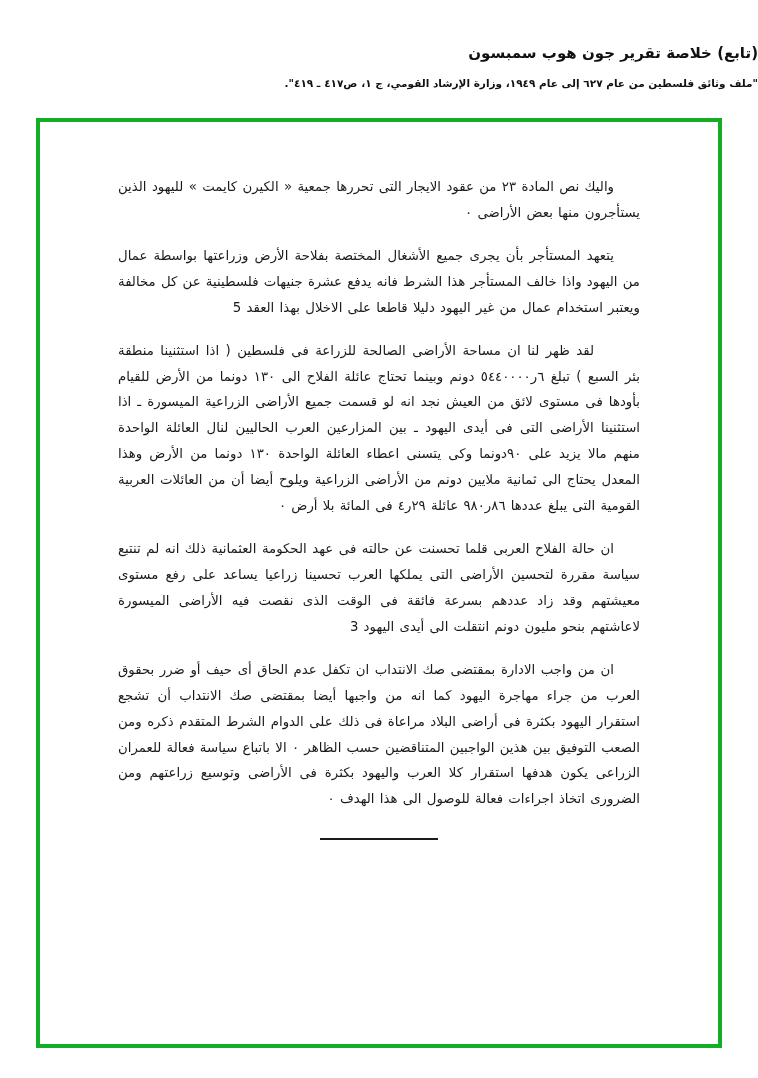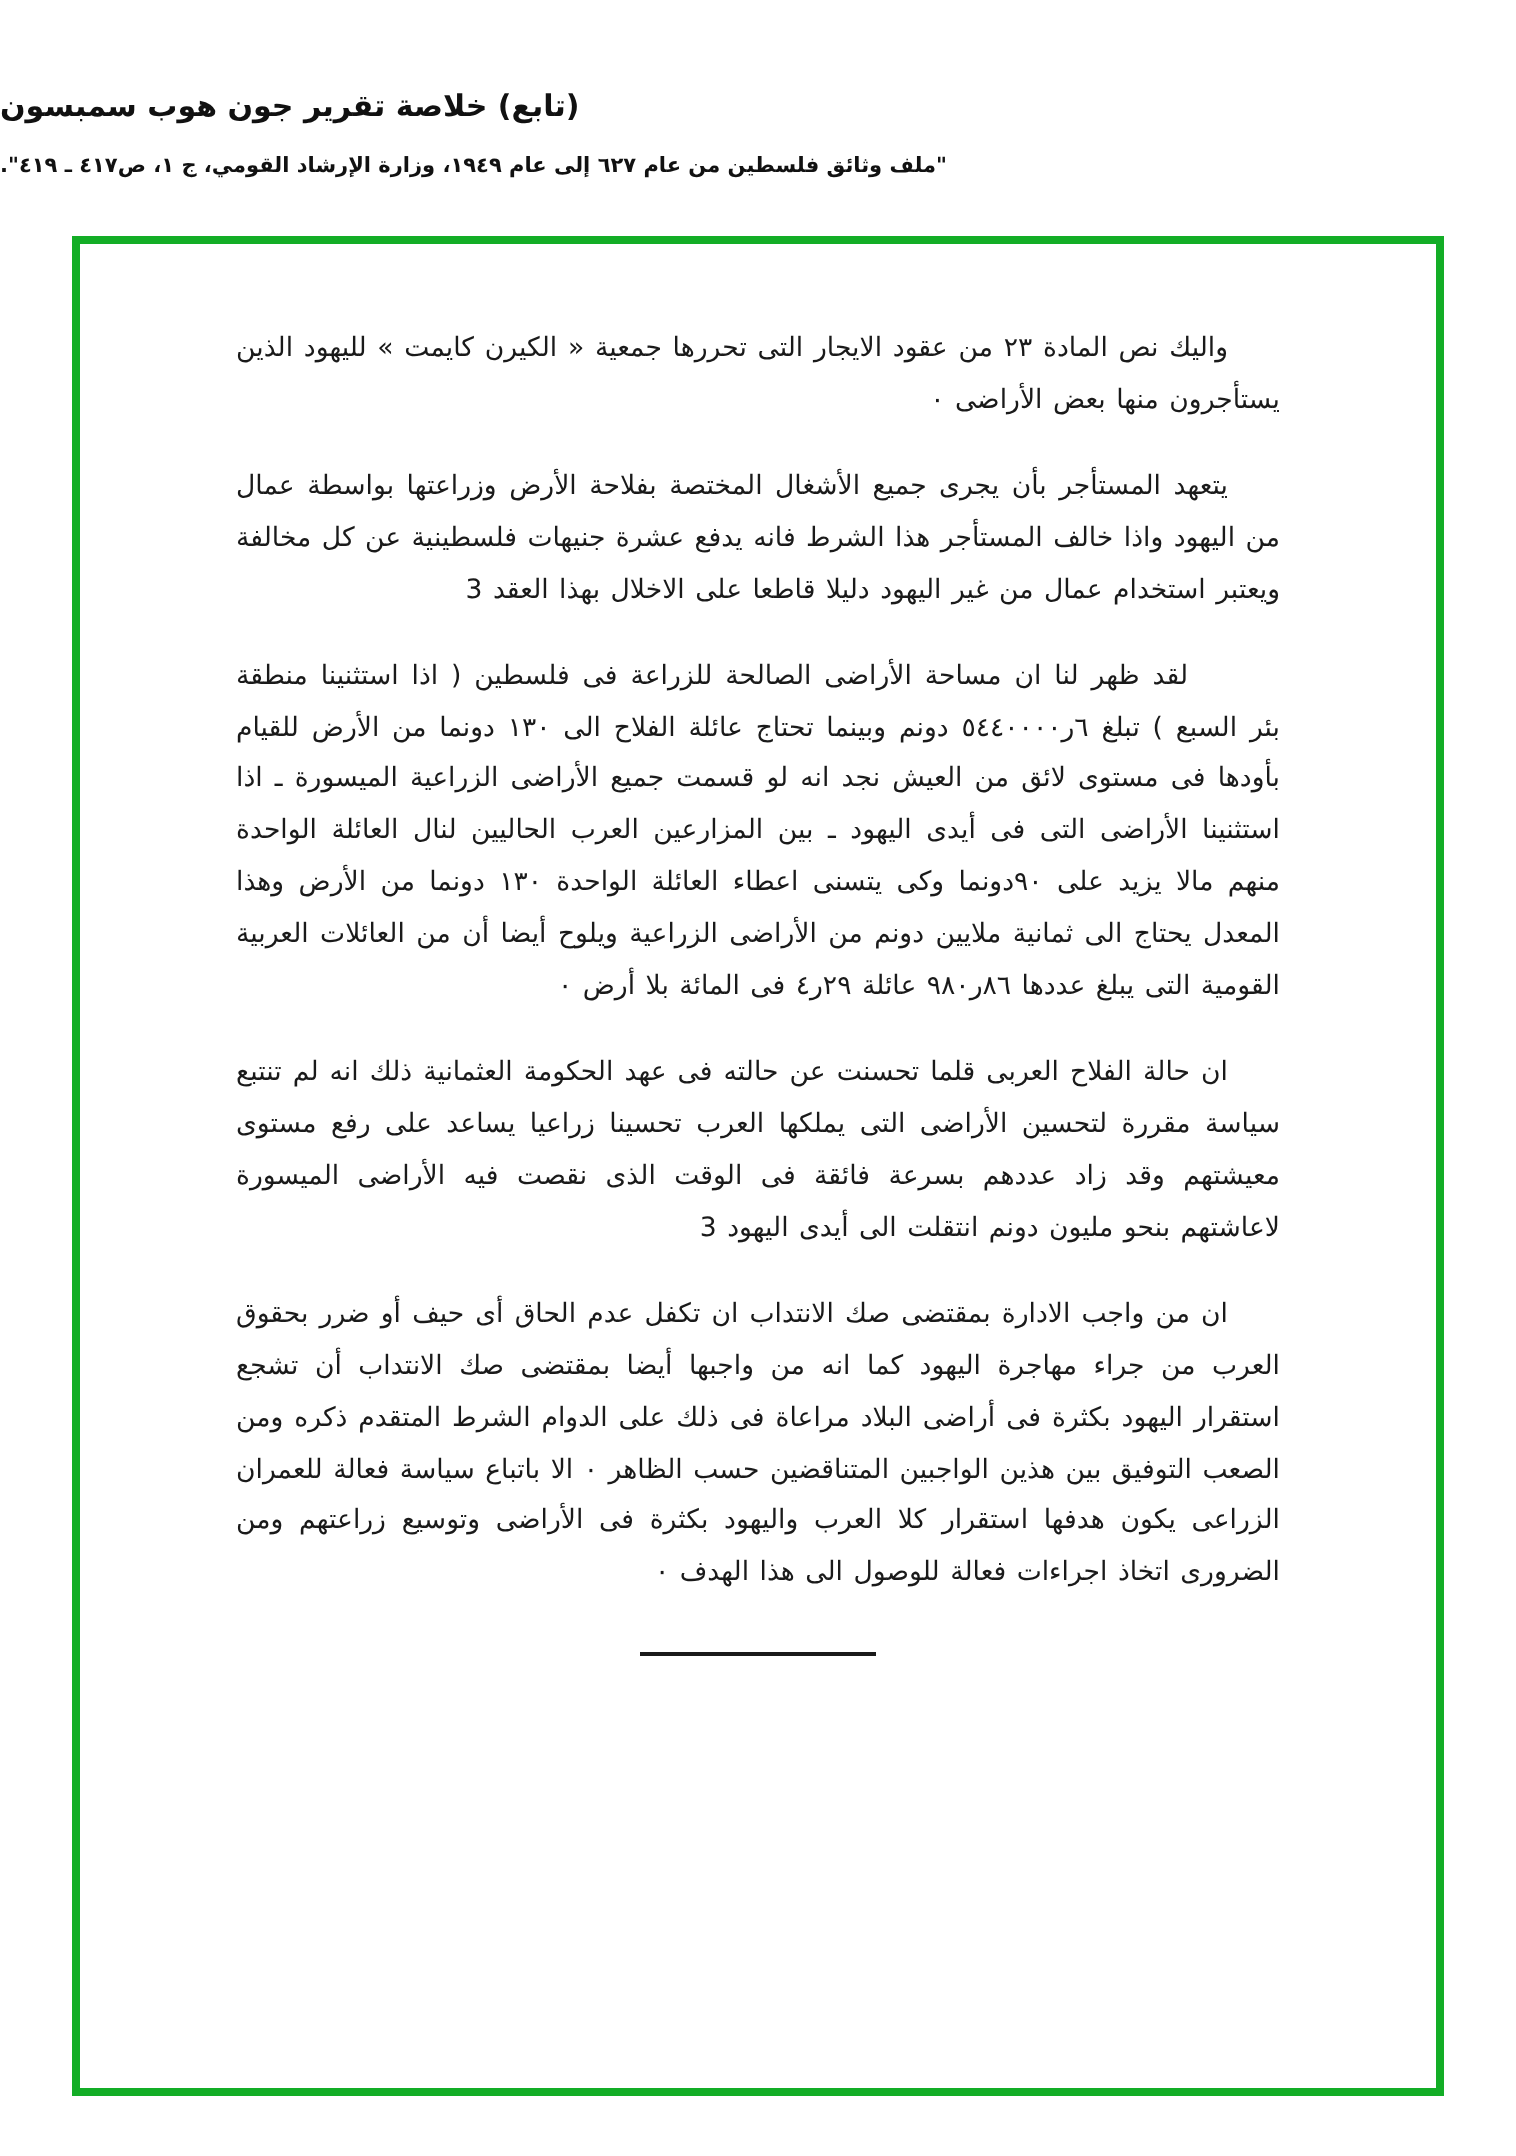--- a/index.html
+++ b/index.html
@@ -18,21 +18,21 @@
   .page {
     position: relative;
     width: 758px;
     height: 1078px;
     box-sizing: border-box;
   }
 
   
   .header {
     padding-top: 44px;
-    text-align: left;
+    text-align: right;
   }
   .doc-title {
     font-size: 15px;
     font-weight: bold;
     color: #111;
     letter-spacing: 0;
     line-height: 1.3;
   }
   .doc-subtitle {
     margin-top: 12px;
@@ -51,21 +51,21 @@
     height: 930px;
     border: 4px solid #13ad26;
     box-sizing: border-box;
     background: #ffffff;
   }
 
   .frame-inner {
     position: absolute;
     left: 0;
     right: 0;
-    top: 4px;
+    top: 16px;
     padding: 36px 78px 0 78px;
     box-sizing: border-box;
   }
 
   
   .para {
     font-size: 13.3px;
     line-height: 1.95;
     text-align: justify;
     text-align-last: right;
@@ -103,21 +103,21 @@
 
   <div class="header">
     <div class="doc-title">(تابع) خلاصة تقرير جون هوب سمبسون</div>
     <div class="doc-subtitle">"ملف وثائق فلسطين من عام ٦٢٧ إلى عام ١٩٤٩، وزارة الإرشاد القومي، ج ١، ص٤١٧ ـ ٤١٩".</div>
   </div>
 
   <div class="frame">
     <div class="frame-inner">
 
       <p class="para indent-first">واليك نص المادة ٢٣ من عقود الايجار التى تحررها جمعية « الكيرن كايمت » لليهود الذين يستأجرون منها بعض الأراضى ٠</p>
-      <p class="para indent-first">يتعهد المستأجر بأن يجرى جميع الأشغال المختصة بفلاحة الأرض وزراعتها بواسطة عمال من اليهود واذا خالف المستأجر هذا الشرط فانه يدفع عشرة جنيهات فلسطينية عن كل مخالفة ويعتبر استخدام عمال من غير اليهود دليلا قاطعا على الاخلال بهذا العقد 3</p>
+      <p class="para indent-first">يتعهد المستأجر بأن يجرى جميع الأشغال المختصة بفلاحة الأرض وزراعتها بواسطة عمال من اليهود واذا خالف المستأجر هذا الشرط فانه يدفع عشرة جنيهات فلسطينية عن كل مخالفة ويعتبر استخدام عمال من غير اليهود دليلا قاطعا على الاخلال بهذا العقد 5</p>
       <p class="para indent-first-lg">لقد ظهر لنا ان مساحة الأراضى الصالحة للزراعة فى فلسطين ( اذا استثنينا منطقة بئر السبع ) تبلغ ٦ر٥٤٤٠٠٠٠ دونم وبينما تحتاج عائلة الفلاح الى ١٣٠ دونما من الأرض للقيام بأودها فى مستوى لائق من العيش نجد انه لو قسمت جميع الأراضى الزراعية الميسورة ـ اذا استثنينا الأراضى التى فى أيدى اليهود ـ بين المزارعين العرب الحاليين لنال العائلة الواحدة منهم مالا يزيد على ٩٠دونما وكى يتسنى اعطاء العائلة الواحدة ١٣٠ دونما من الأرض وهذا المعدل يحتاج الى ثمانية ملايين دونم من الأراضى الزراعية ويلوح أيضا أن من العائلات العربية القومية التى يبلغ عددها ٨٦ر٩٨٠ عائلة ٢٩ر٤ فى المائة بلا أرض ٠</p>
       <p class="para indent-first">ان حالة الفلاح العربى قلما تحسنت عن حالته فى عهد الحكومة العثمانية ذلك انه لم تنتبع سياسة مقررة لتحسين الأراضى التى يملكها العرب تحسينا زراعيا يساعد على رفع مستوى معيشتهم وقد زاد عددهم بسرعة فائقة فى الوقت الذى نقصت فيه الأراضى الميسورة لاعاشتهم بنحو مليون دونم انتقلت الى أيدى اليهود 3</p>
       <p class="para indent-first">ان من واجب الادارة بمقتضى صك الانتداب ان تكفل عدم الحاق أى حيف أو ضرر بحقوق العرب من جراء مهاجرة اليهود كما انه من واجبها أيضا بمقتضى صك الانتداب أن تشجع استقرار اليهود بكثرة فى أراضى البلاد مراعاة فى ذلك على الدوام الشرط المتقدم ذكره ومن الصعب التوفيق بين هذين الواجبين المتناقضين حسب الظاهر ٠ الا باتباع سياسة فعالة للعمران الزراعى يكون هدفها استقرار كلا العرب واليهود بكثرة فى الأراضى وتوسيع زراعتهم ومن الضرورى اتخاذ اجراءات فعالة للوصول الى هذا الهدف ٠</p>
 
       <div class="rule-wrap">
         <div class="rule"></div>
       </div>
 
       <div class="footer-spacer"></div>
     </div>

